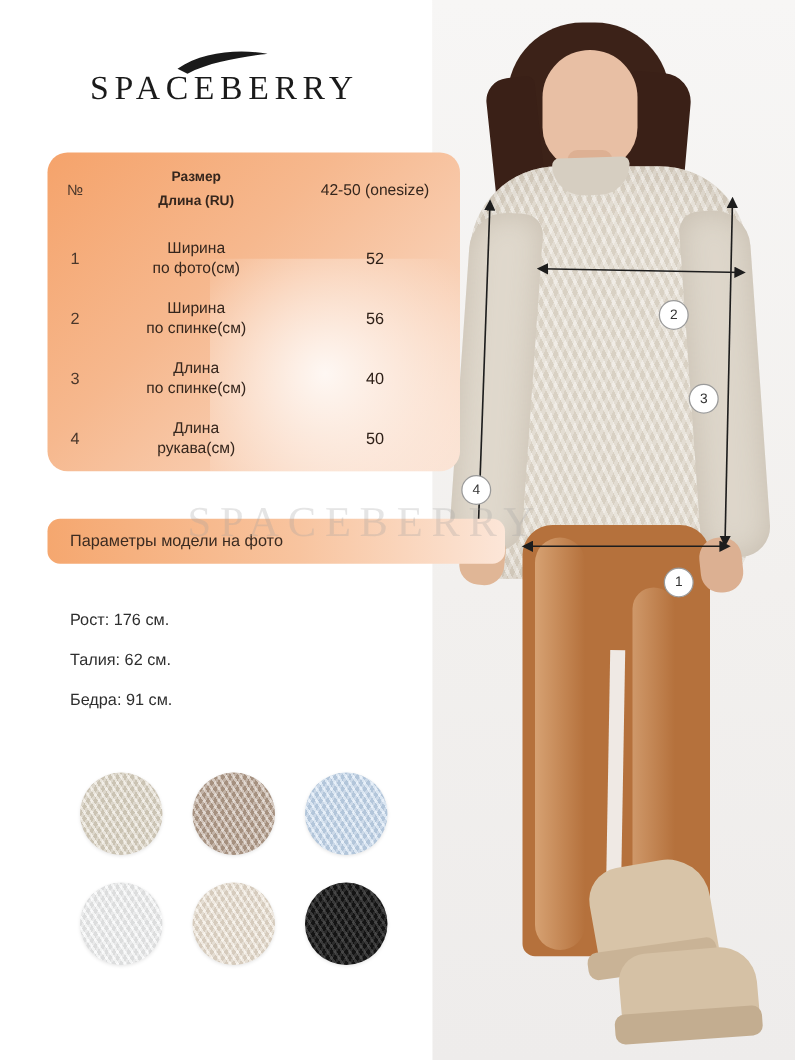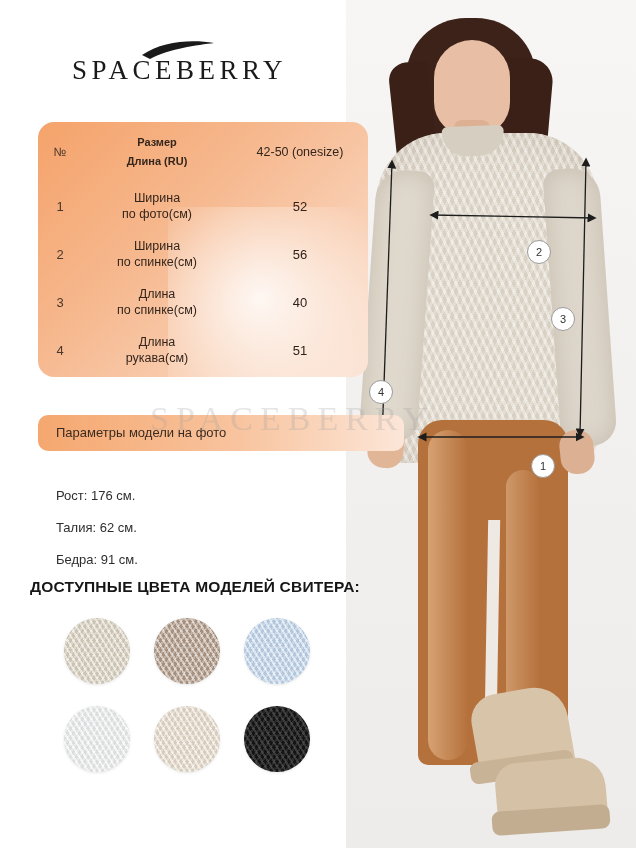--- a/index.html
+++ b/index.html
@@ -449,36 +449,35 @@
           <div>по спинке(см)</div>
         </td>
         <td class="row-val">40</td>
       </tr>
       <tr>
         <td class="row-no">4</td>
         <td class="row-label">
           <div>Длина</div>
           <div>рукава(см)</div>
         </td>
-        <td class="row-val">51</td>
+        <td class="row-val">50</td>
       </tr>
     </tbody>
       </table>
   </div>
 
   <div class="params-pill">
     <span>Параметры модели на фото</span>
   </div>
   <div class="params-list">
     <div>Рост: 176 см.</div>
     <div>Талия: 62 см.</div>
     <div>Бедра: 91 см.</div>
   </div>
 
-  <div class="colors-title">ДОСТУПНЫЕ ЦВЕТА МОДЕЛЕЙ СВИТЕРА:</div>
   <div class="swatches">
     <div class="swatch" style="background:#ded5c4;">
         <div class="knit"></div>
       </div>
     <div class="swatch" style="background:#b59e8b;">
         <div class="knit"></div>
       </div>
     <div class="swatch" style="background:#c4d9ef;">
         <div class="knit"></div>
       </div>

